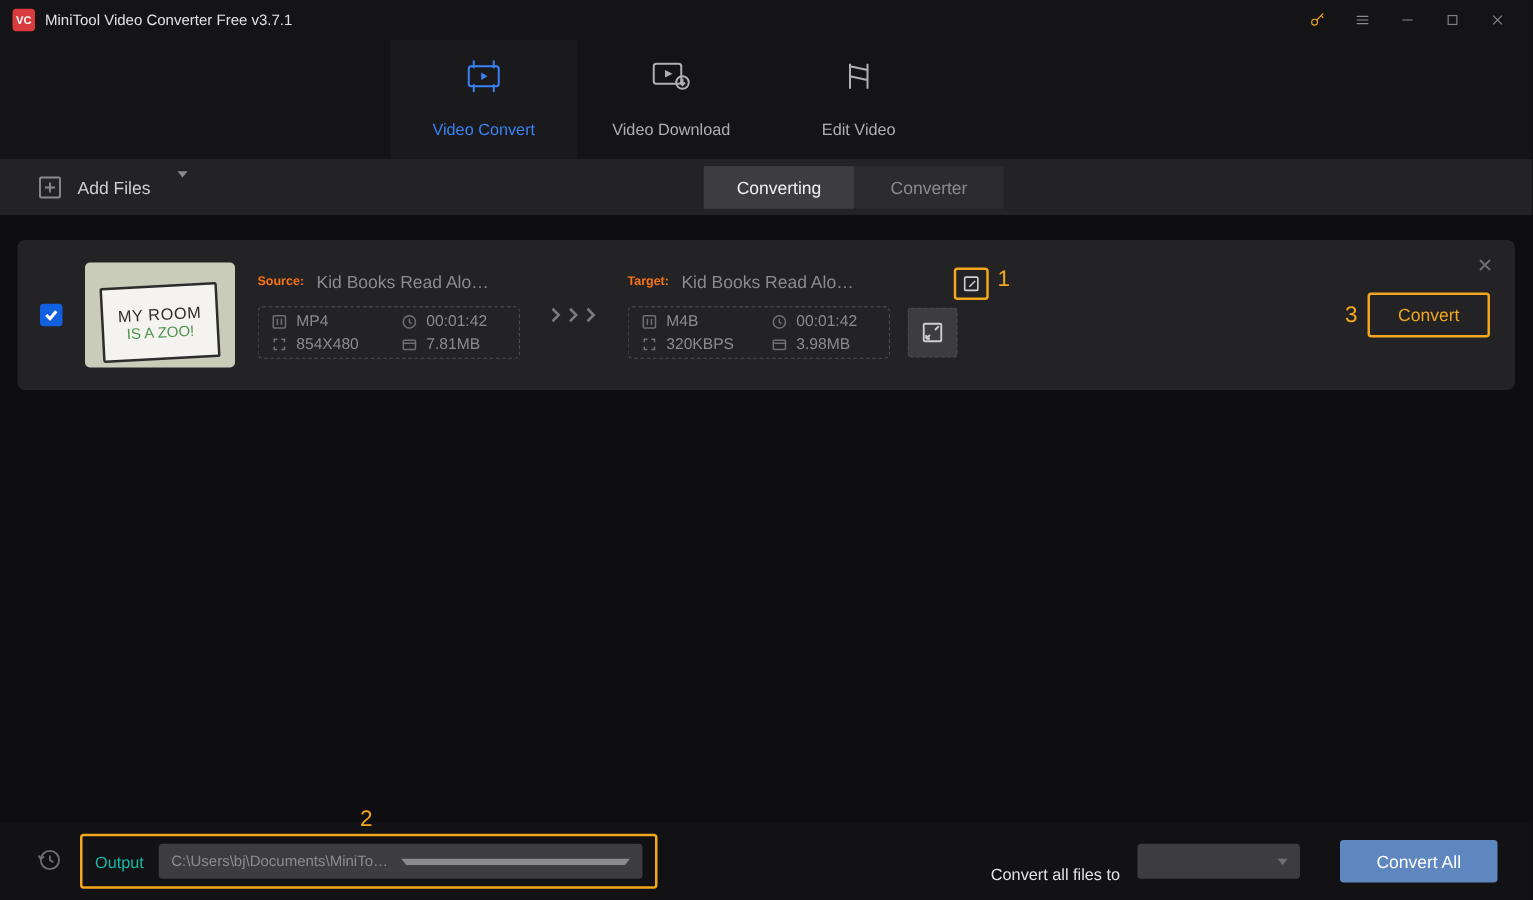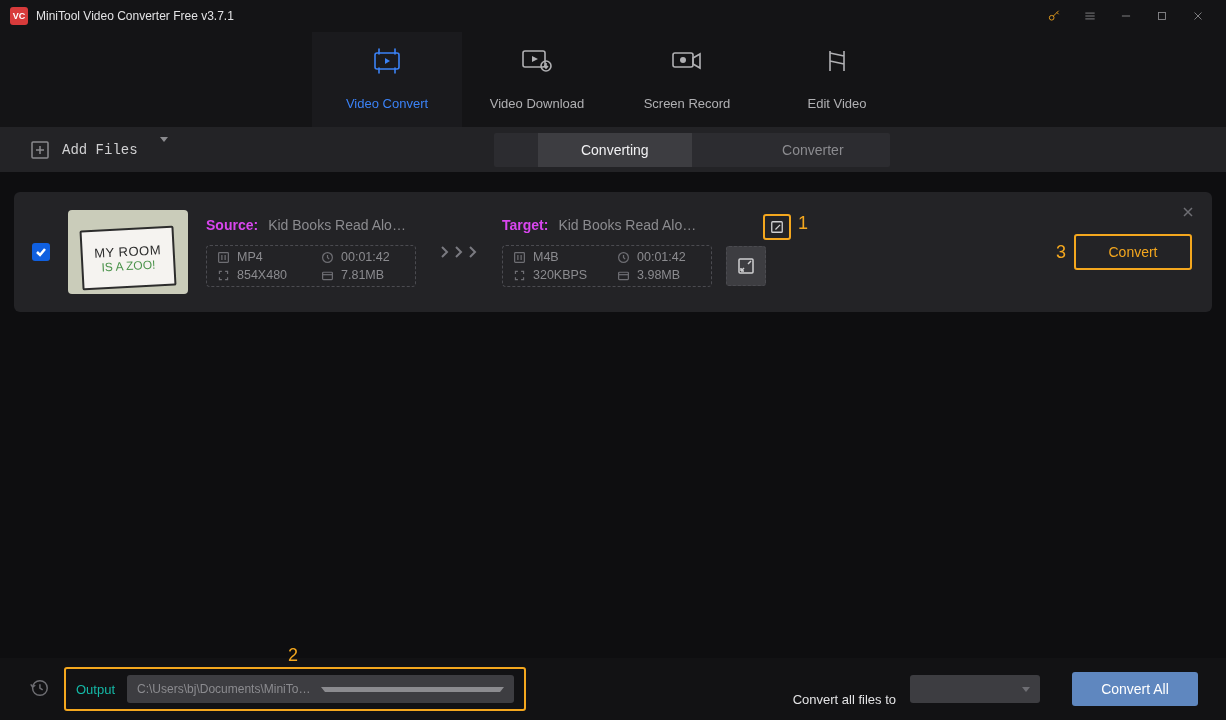--- a/index.html
+++ b/index.html
@@ -72,28 +72,28 @@
   
   .sub-toolbar{
     height:45px;
     background:var(--bg3);
     display:flex;align-items:center;
     padding:0 30px;
     gap:20px;
   }
   .add-files{
     display:flex;align-items:center;gap:12px;
-    color:var(--text);cursor:pointer;font-size:14px;font-family:Liberation Mono, monospace;
+    color:var(--text);cursor:pointer;font-size:14px;
   }
   .add-files svg{stroke:var(--muted);fill:none;stroke-width:1.5;}
   .chev-down{margin-left:10px;}
   .seg-wrap{margin:0 auto;display:flex;background:var(--bg4);border-radius:2px;}
   .seg{
-    width:154px;height:34px;display:flex;align-items:center;justify-content:center;
-    font-size:14px;color:var(--muted);cursor:pointer;margin-left:44px;
+    width:120px;height:34px;display:flex;align-items:center;justify-content:center;
+    font-size:14px;color:var(--muted);cursor:pointer;
   }
   .seg.active{background:var(--bg5);color:#f1f1f3;}
 
   .spacer-sub{flex:1;}
 
   
   .card-area{padding:20px 14px;}
   .file-card{
     background:var(--bg3);
     border-radius:6px;
@@ -116,21 +116,21 @@
   .thumb-sign{
     width:94px;height:60px;background:#f5f3f0;border:2px solid #2c2c2c;border-radius:2px;
     display:flex;flex-direction:column;align-items:center;justify-content:center;
     padding:3px;transform:rotate(-3deg);
     margin-bottom:6px;
   }
   .thumb-sign .l1{font-family:Impact,sans-serif;color:#2c2c2c;font-size:13px;letter-spacing:0.5px;}
   .thumb-sign .l2{font-family:Impact,sans-serif;color:#4a934a;font-size:12px;}
 
   .info-row{display:flex;align-items:center;gap:10px;margin-bottom:6px;}
-  .label{color:#d946ef;font-size:14px;font-weight:600;}
+  .label{color:#f97316;font-size:10px;font-weight:600;}
   .value{color:var(--muted);font-size:14px;overflow:hidden;text-overflow:ellipsis;white-space:nowrap;max-width:140px;}
 
   .meta-box{
     border:1px dashed var(--border-dashed);border-radius:4px;
     padding:4px 10px;
     display:grid;grid-template-columns:1fr 1fr;gap:4px 20px;
     width:210px;
   }
   .meta-item{display:flex;align-items:center;gap:7px;color:var(--muted);font-size:12.5px;}
   .meta-item svg{stroke:var(--muted2);fill:none;stroke-width:1.5;width:13px;height:13px;flex-shrink:0;}
@@ -157,21 +157,21 @@
     display:flex;align-items:center;justify-content:center;cursor:pointer;
   }
   .edit-target svg{stroke:#cfcfd1;fill:none;stroke-width:1.5;width:14px;height:14px;}
   .callout{position:absolute;color:var(--accent-orange);font-size:18px;}
   .c1{top:-4px;left:296px;}
   .c3{left:-18px;top:50%;transform:translateY(-50%);}
 
   .file-right{margin-left:auto;display:flex;align-items:center;gap:18px;position:relative;}
   .convert-btn{
     border:2px solid var(--accent-orange);border-radius:3px;
-    width:118px;height:36px;display:flex;align-items:center;justify-content:center;
+    width:98px;height:36px;display:flex;align-items:center;justify-content:center;
     color:var(--accent-orange);font-size:14px;cursor:pointer;background:transparent;
   }
   .close-row{
     position:absolute;top:14px;right:18px;color:var(--muted2);cursor:pointer;
   }
   .close-row svg{width:12px;height:12px;stroke:currentColor;stroke-width:1.5;}
 
   
   .bottom-bar{
     position:absolute;bottom:0;left:0;right:0;
@@ -257,30 +257,20 @@
   <div class="nav-item">
     <div class="nav-icon">
       <svg width="32" height="24" viewBox="0 0 32 24">
           <rect x="2" y="2" width="22" height="16" rx="2"></rect>
           <path d="M11 7l6 3-6 3z" fill="currentColor" stroke="none"></path>
           <circle cx="25" cy="17" r="5"></circle>
           <path d="M25 14v4M23 17l2 2 2-2"></path>
         </svg>
     </div>
     <span>Video Download</span>
-  </div>
-  <div class="nav-item">
-    <div class="nav-icon">
-      <svg width="32" height="22" viewBox="0 0 32 22">
-          <rect x="2" y="3" width="20" height="14" rx="2"></rect>
-          <circle cx="12" cy="10" r="3" fill="currentColor" stroke="none"></circle>
-          <path d="M22 8l7-4v14l-7-4z"></path>
-        </svg>
-    </div>
-    <span>Screen Record</span>
   </div>
   <div class="nav-item">
     <div class="nav-icon">
       <svg width="26" height="26" viewBox="0 0 26 26">
           <path d="M6 3v20M20 3v20M6 5l14 3M6 13l14 3"></path>
         </svg>
     </div>
     <span>Edit Video</span>
   </div>
 </div>

